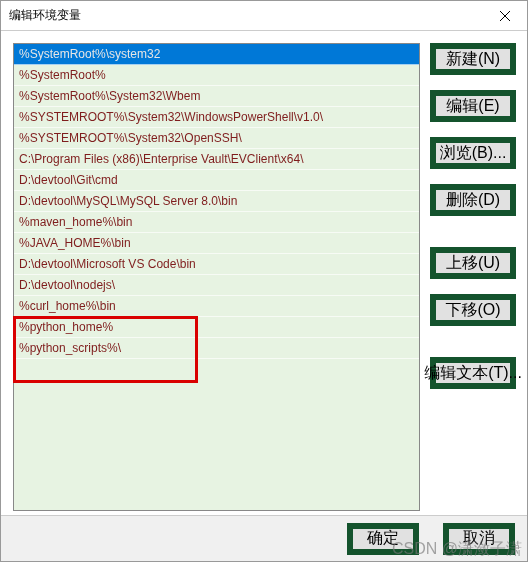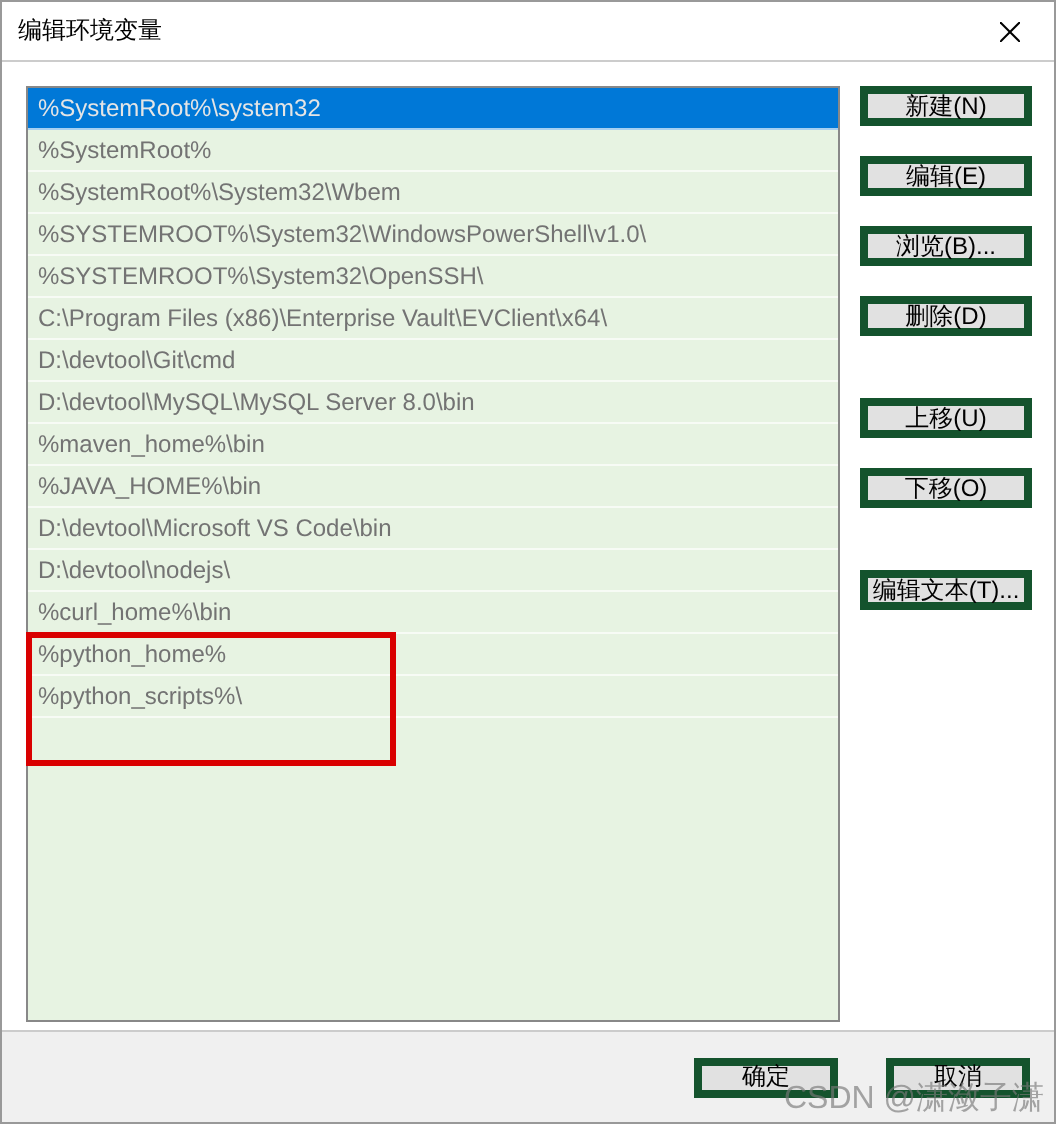--- a/index.html
+++ b/index.html
@@ -49,21 +49,21 @@
       flex: 1;
       border: 1px solid #888;
       background: #e7f3e2;
       overflow: hidden;
       position: relative;
     }
     .list-item {
       height: 21px;
       line-height: 21px;
       padding: 0 5px;
-      color: #737373;
+      color: #7f1d1d;
       font-size: 12px;
       border-bottom: 1px solid rgba(255,255,255,.65);
       white-space: nowrap;
       overflow: hidden;
       text-overflow: ellipsis;
       cursor: default;
     }
     .list-item.selected {
       background: #0078d7;
       color: #e5e5e5;
@@ -77,25 +77,25 @@
       width: 185px;
       height: 67px;
       z-index: 5;
     }
     .button-col {
       width: 86px;
       display: flex;
       flex-direction: column;
     }
     .btn {
-      height: 20px;
+      height: 32px;
       margin-bottom: 5px;
       background: #e1e1e1;
-      border: 4px solid #14532d;
-      font-size: 12px;
+      border: 6px solid #14532d;
+      font-size: 16px;
       font-family: inherit;
       color: #000;
       cursor: pointer;
       padding: 0 4px;
       white-space: nowrap;
       display: flex;
       align-items: center;
       justify-content: center;
     }
     .spacer-sm { height: 10px; }

